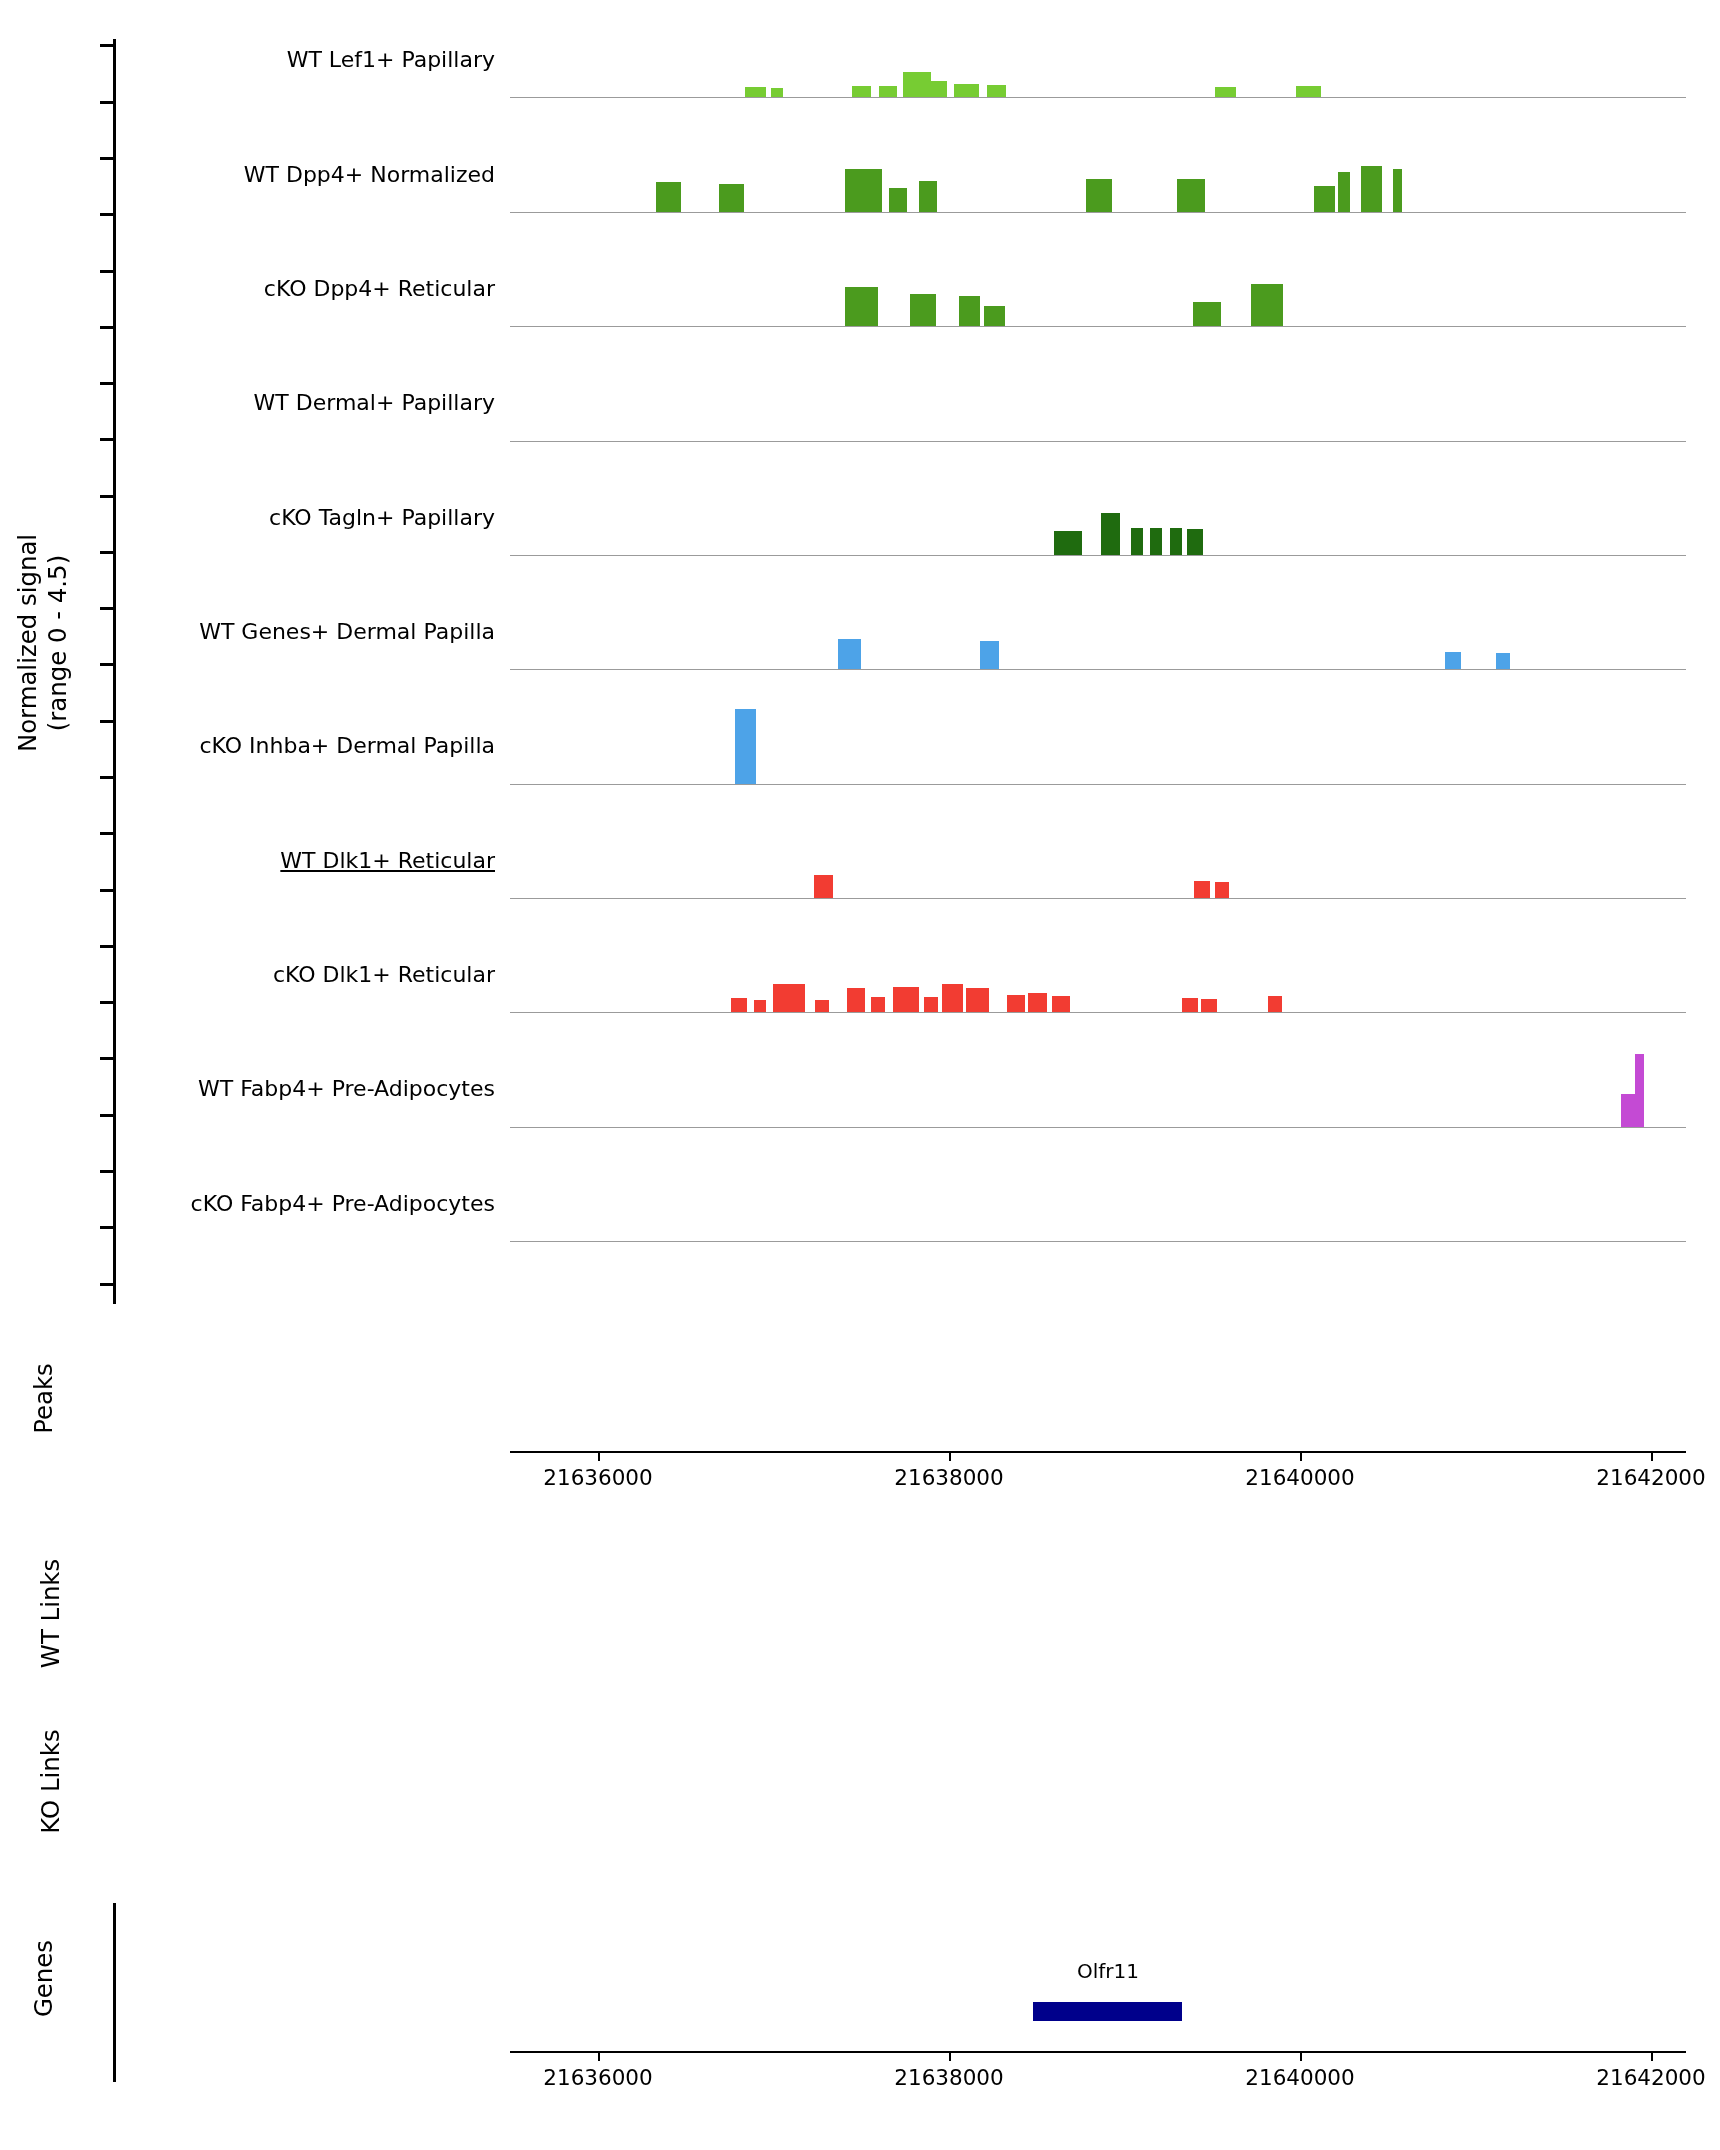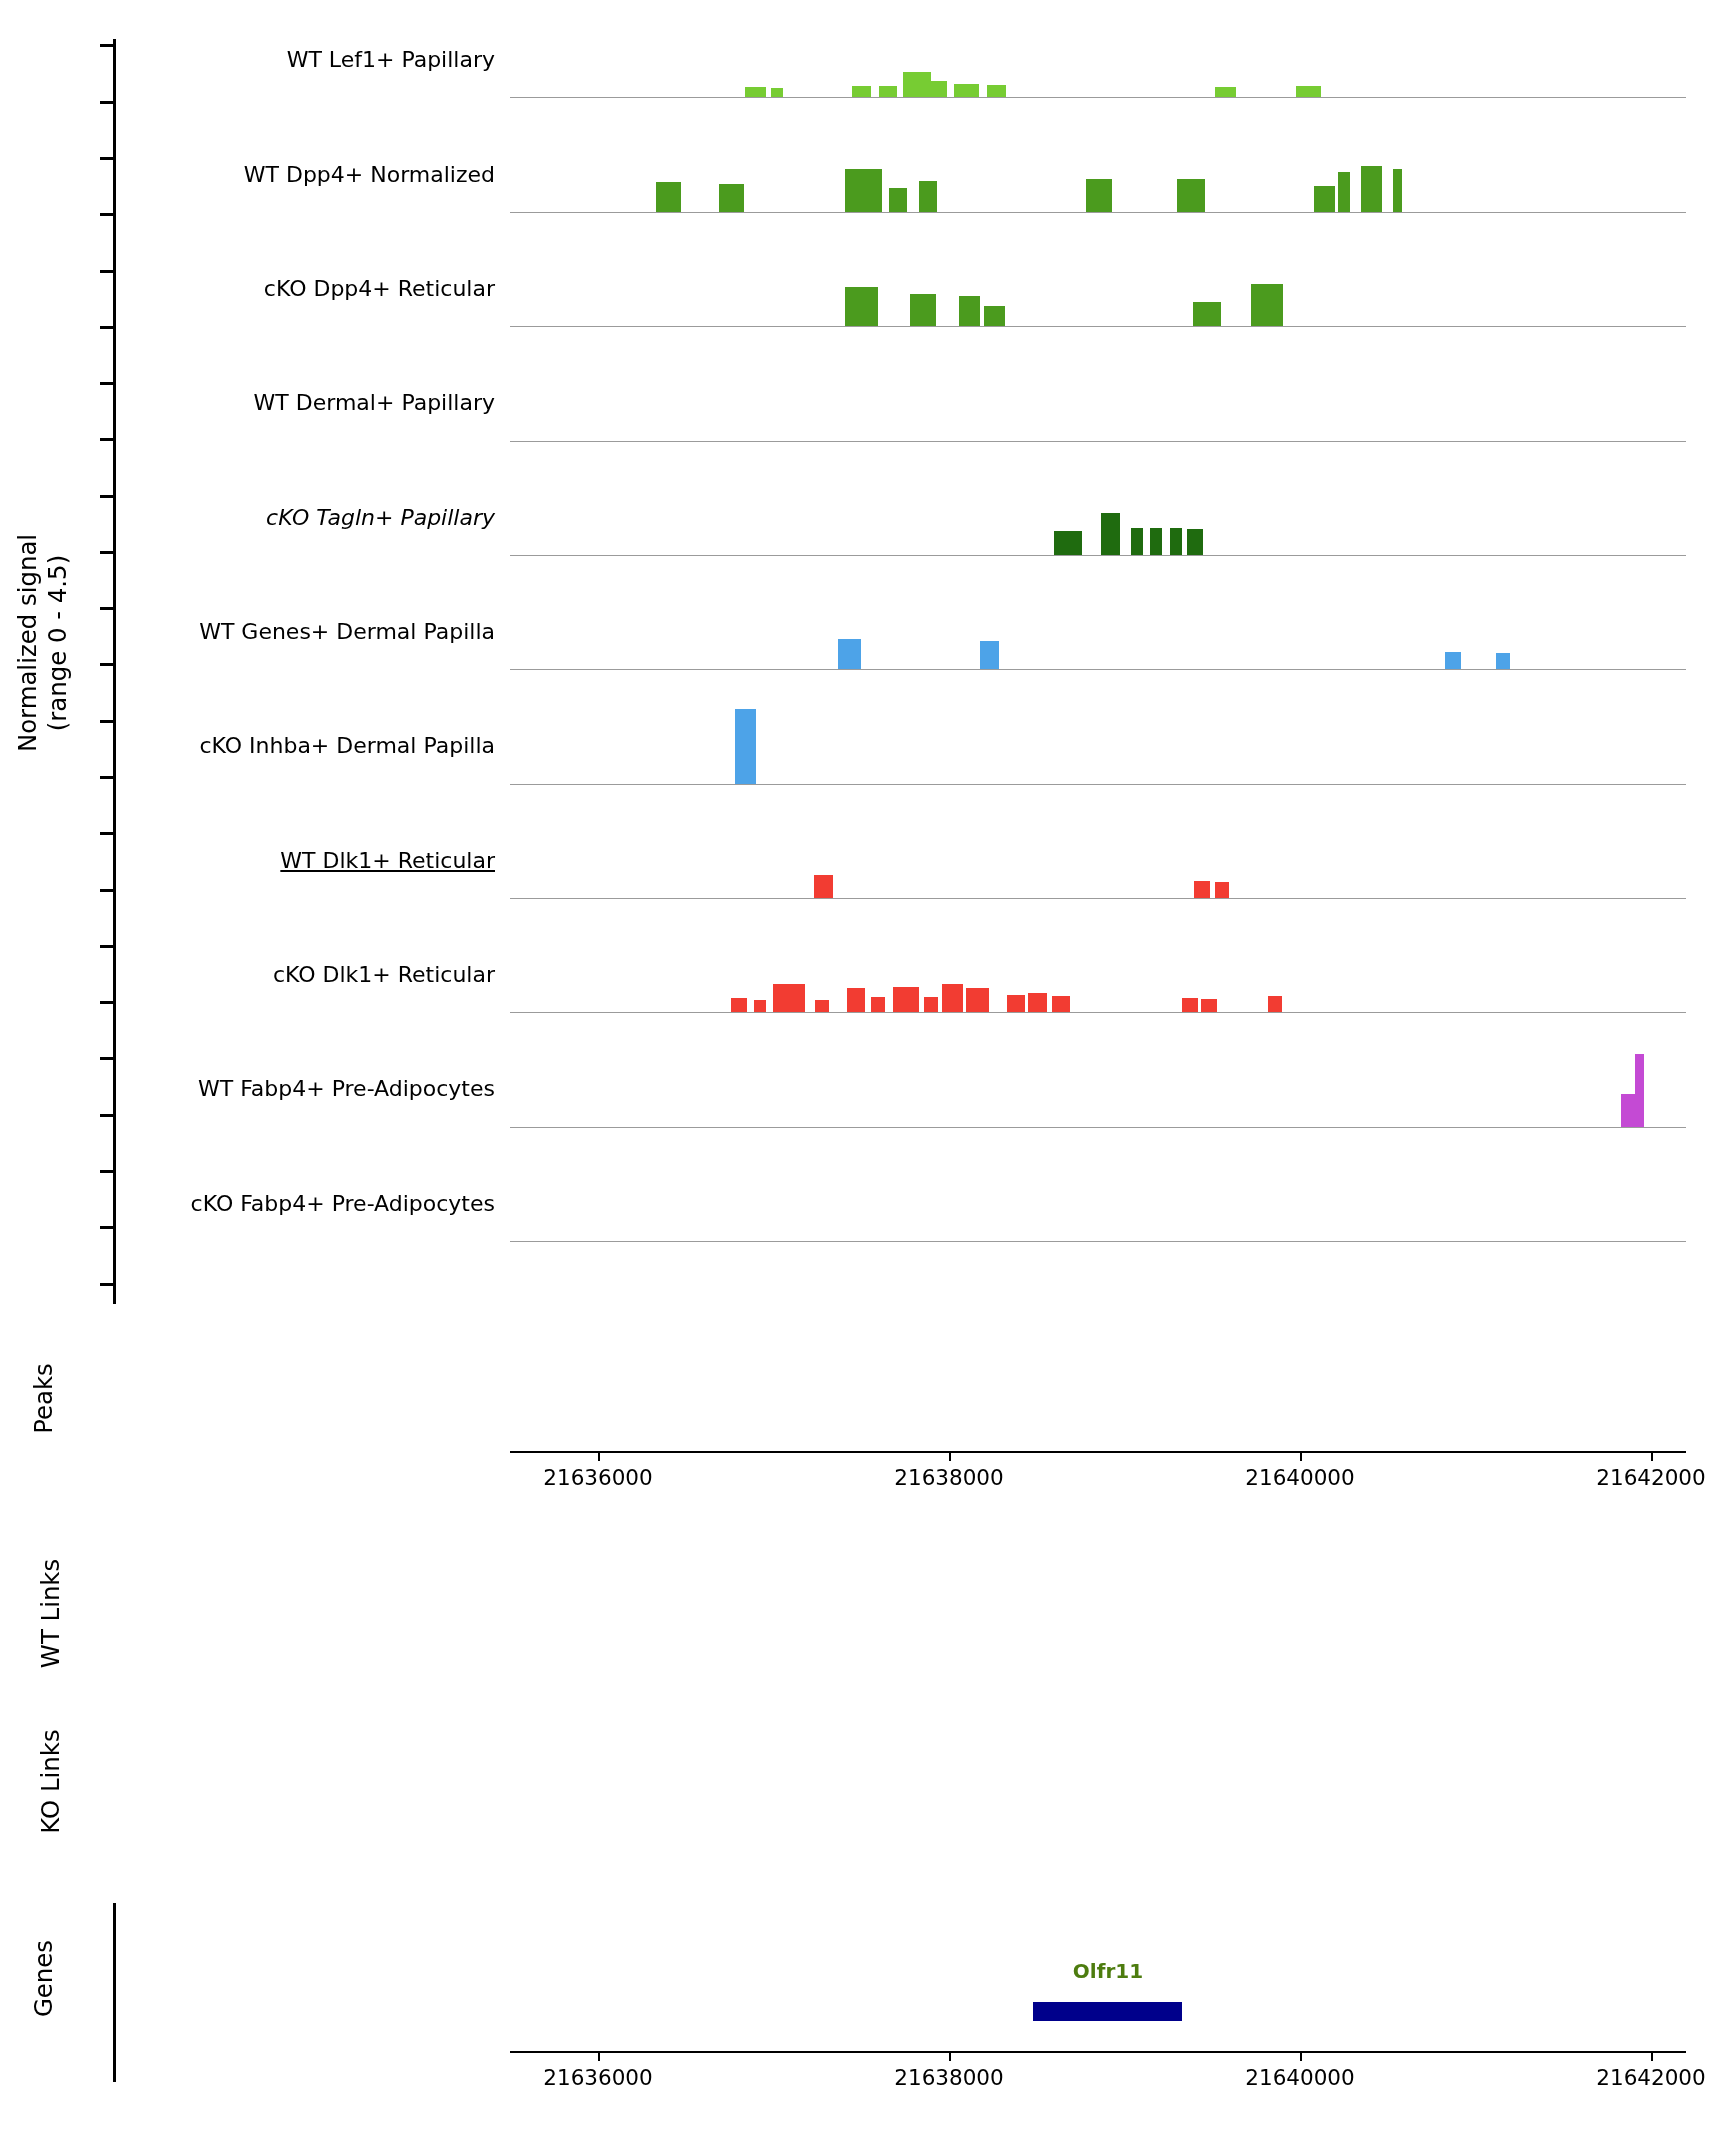--- a/index.html
+++ b/index.html
@@ -140,23 +140,22 @@
   }
   .gene-body {
     position: absolute;
     background: #00008b;
     height: 18.6px;
   }
   .gene-name {
     position: absolute;
     font-size: 20px;
     transform: translateX(-50%);
-    color: #4d7c0f;
+    color: #000000;
     white-space: nowrap;
-    font-weight: bold;
   }
 </style>
 </head>
 <body>
 
 <div id="root">
 
   <div id="coverage-panel">
 
     <div class="axis-bracket"></div>
@@ -236,21 +235,21 @@
             <div class="peak" style="left: 741px; width: 32px; height: 42px; background: rgb(75, 155, 30);"></div>
           </div>
           <div class="track-baseline" style="top: 326px;"></div>
         </div>
         <div class="track" style="top: 0px;">
           <div class="track-label" style="top: 390px;">WT Dermal+ Papillary</div>
           <div class="track-plot" style="top: 355px; height: 86px;"></div>
           <div class="track-baseline" style="top: 441px;"></div>
         </div>
         <div class="track" style="top: 0px;">
-          <div class="track-label" style="top: 505px; font-style: italic;">cKO Tagln+ Papillary</div>
+          <div class="track-label" style="top: 505px;">cKO Tagln+ Papillary</div>
           <div class="track-plot" style="top: 469px; height: 86px;">
             <div class="peak" style="left: 544px; width: 28px; height: 24px; background: rgb(31, 107, 15);"></div>
             <div class="peak" style="left: 591px; width: 19.3px; height: 42px; background: rgb(31, 107, 15);"></div>
             <div class="peak" style="left: 621px; width: 12.3px; height: 27px; background: rgb(31, 107, 15);"></div>
             <div class="peak" style="left: 640px; width: 12.3px; height: 27px; background: rgb(31, 107, 15);"></div>
             <div class="peak" style="left: 660px; width: 12.3px; height: 27px; background: rgb(31, 107, 15);"></div>
             <div class="peak" style="left: 677px; width: 16px; height: 26px; background: rgb(31, 107, 15);"></div>
           </div>
           <div class="track-baseline" style="top: 555px;"></div>
         </div>

